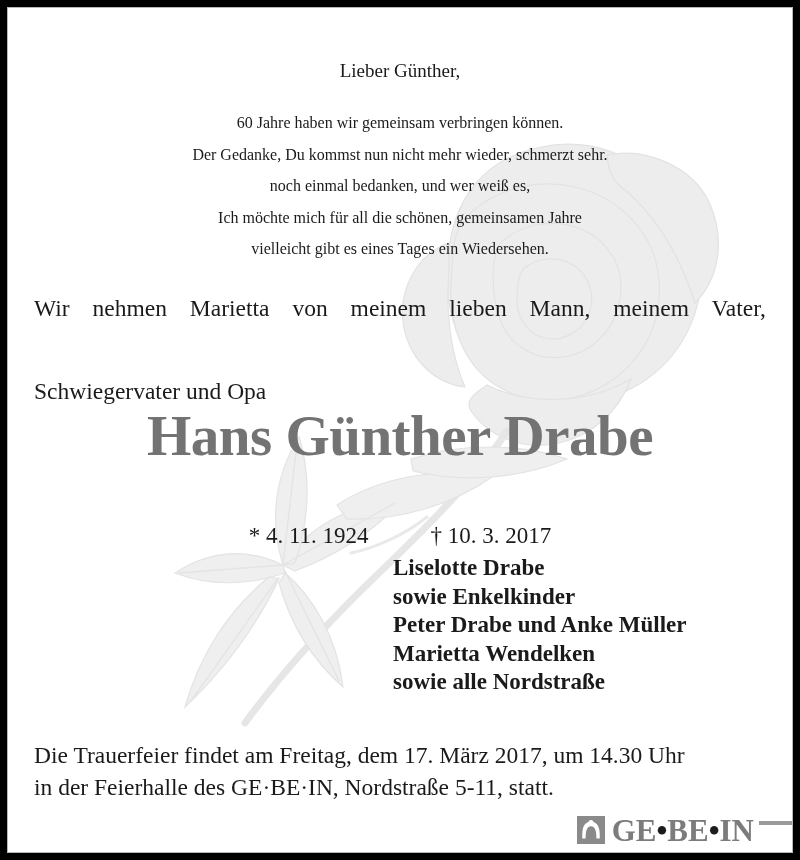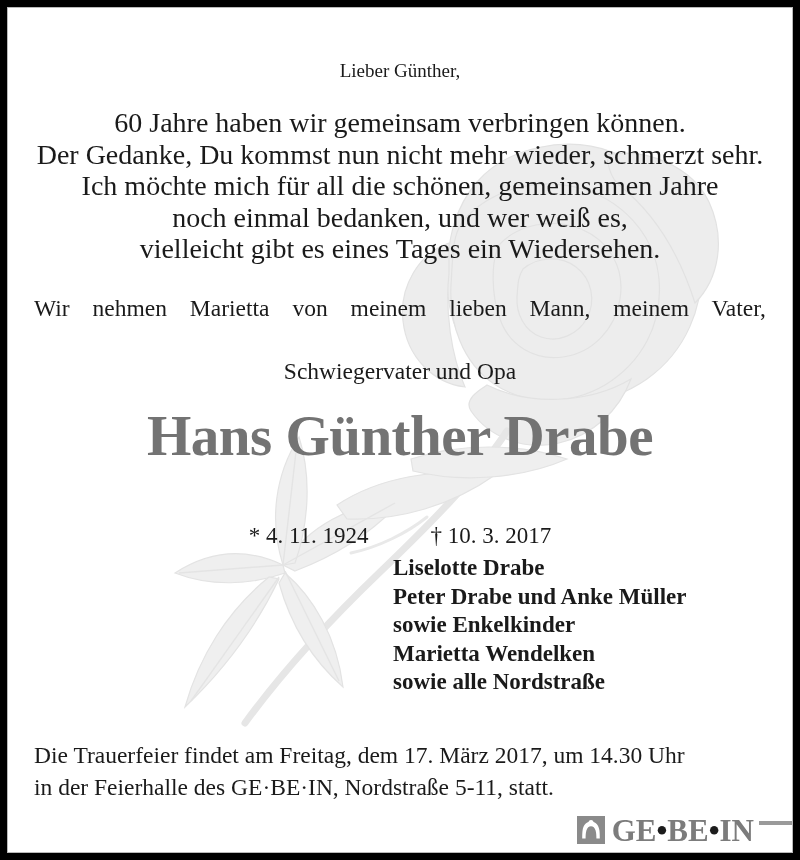--- a/index.html
+++ b/index.html
@@ -58,42 +58,42 @@
     text-align: center;
     font-size: 19px;
     line-height: 30px;
   }
 
   .poem {
     position: absolute;
     left: 0; right: 0;
     top: 100px;
     text-align: center;
-    font-size: 28px;
+    font-size: 16px;
     line-height: 31.5px;
   }
   .poem div { white-space: nowrap; }
 
   .announce {
     position: absolute;
     left: 27px;
     width: 732px;
     top: 286px;
     font-size: 23.5px;
     line-height: 31.5px;
     text-align: justify;
     text-justify: inter-word;
   }
   .announce .l1 { text-align: justify; }
   .announce .l1::after {
     content: "";
     display: inline-block;
     width: 100%;
   }
-  .announce .l2 { text-align: center; }
+  .announce .l2 { text-align: left; margin-top: 20px; }
 
   .name {
     position: absolute;
     left: 0; right: 0;
     top: 398px;
     text-align: center;
     font-size: 57px;
     line-height: 62px;
     font-weight: bold;
     letter-spacing: -0.5px;
@@ -219,40 +219,40 @@
     </svg>
   </div>
 
   <div class="content">
 
     <div class="salutation">Lieber Günther,</div>
 
     <div class="poem">
       <div>60 Jahre haben wir gemeinsam verbringen können.</div>
       <div>Der Gedanke, Du kommst nun nicht mehr wieder, schmerzt sehr.</div>
+      <div>noch einmal bedanken, und wer weiß es,</div>
       <div>Ich möchte mich für all die schönen, gemeinsamen Jahre</div>
-      <div>noch einmal bedanken, und wer weiß es,</div>
       <div>vielleicht gibt es eines Tages ein Wiedersehen.</div>
     </div>
 
     <div class="announce">
       <div class="l1">Wir nehmen Marietta von meinem lieben Mann, meinem Vater,</div>
       <div class="l2">Schwiegervater und Opa</div>
     </div>
 
     <div class="name">Hans Günther Drabe</div>
 
     <div class="dates">
       <span class="born">* 4. 11. 1924</span><span class="died">† 10. 3. 2017</span>
     </div>
 
     <div class="family">
       <div>Liselotte Drabe</div>
+      <div>sowie Enkelkinder</div>
       <div>Peter Drabe und Anke Müller</div>
-      <div>sowie Enkelkinder</div>
       <div>Marietta Wendelken</div>
       <div>sowie alle Nordstraße</div>
     </div>
 
     <div class="service">
       <div>Die Trauerfeier findet am Freitag, dem 17. März 2017, um 14.30 Uhr</div>
       <div>in der Feierhalle des GE·BE·IN, Nordstraße 5-11, statt.</div>
     </div>
 
   </div>

